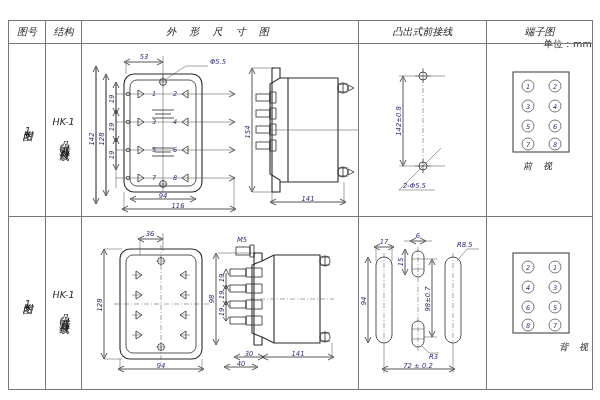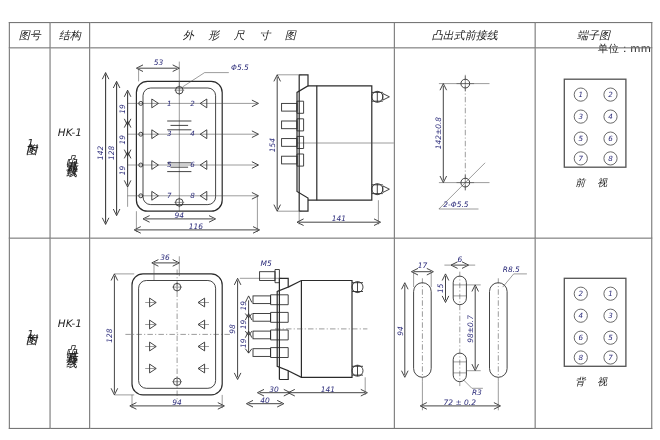--- a/index.html
+++ b/index.html
@@ -461,20 +461,20 @@
           <circle class="term-c" cx="68" cy="108" r="6"></circle>
           <text class="tnum" x="41" y="52.5" text-anchor="middle">2</text>
           <text class="tnum" x="68" y="52.5" text-anchor="middle">1</text>
           <text class="tnum" x="41" y="72.5" text-anchor="middle">4</text>
           <text class="tnum" x="68" y="72.5" text-anchor="middle">3</text>
           <text class="tnum" x="41" y="92.5" text-anchor="middle">6</text>
           <text class="tnum" x="68" y="92.5" text-anchor="middle">5</text>
           <text class="tnum" x="41" y="110.5" text-anchor="middle">8</text>
           <text class="tnum" x="68" y="110.5" text-anchor="middle">7</text>
         </svg>
-        <div style="position:absolute;left:0;top:118px;width:100%;text-align:center;">
+        <div style="position:absolute;left:0;top:118px;width:100%;text-align:right;">
           <span class="viewlbl">背 视</span>
         </div>
         </div>
       </td>
     </tr>
   </tbody>
 </table>
 
 </body></html>

